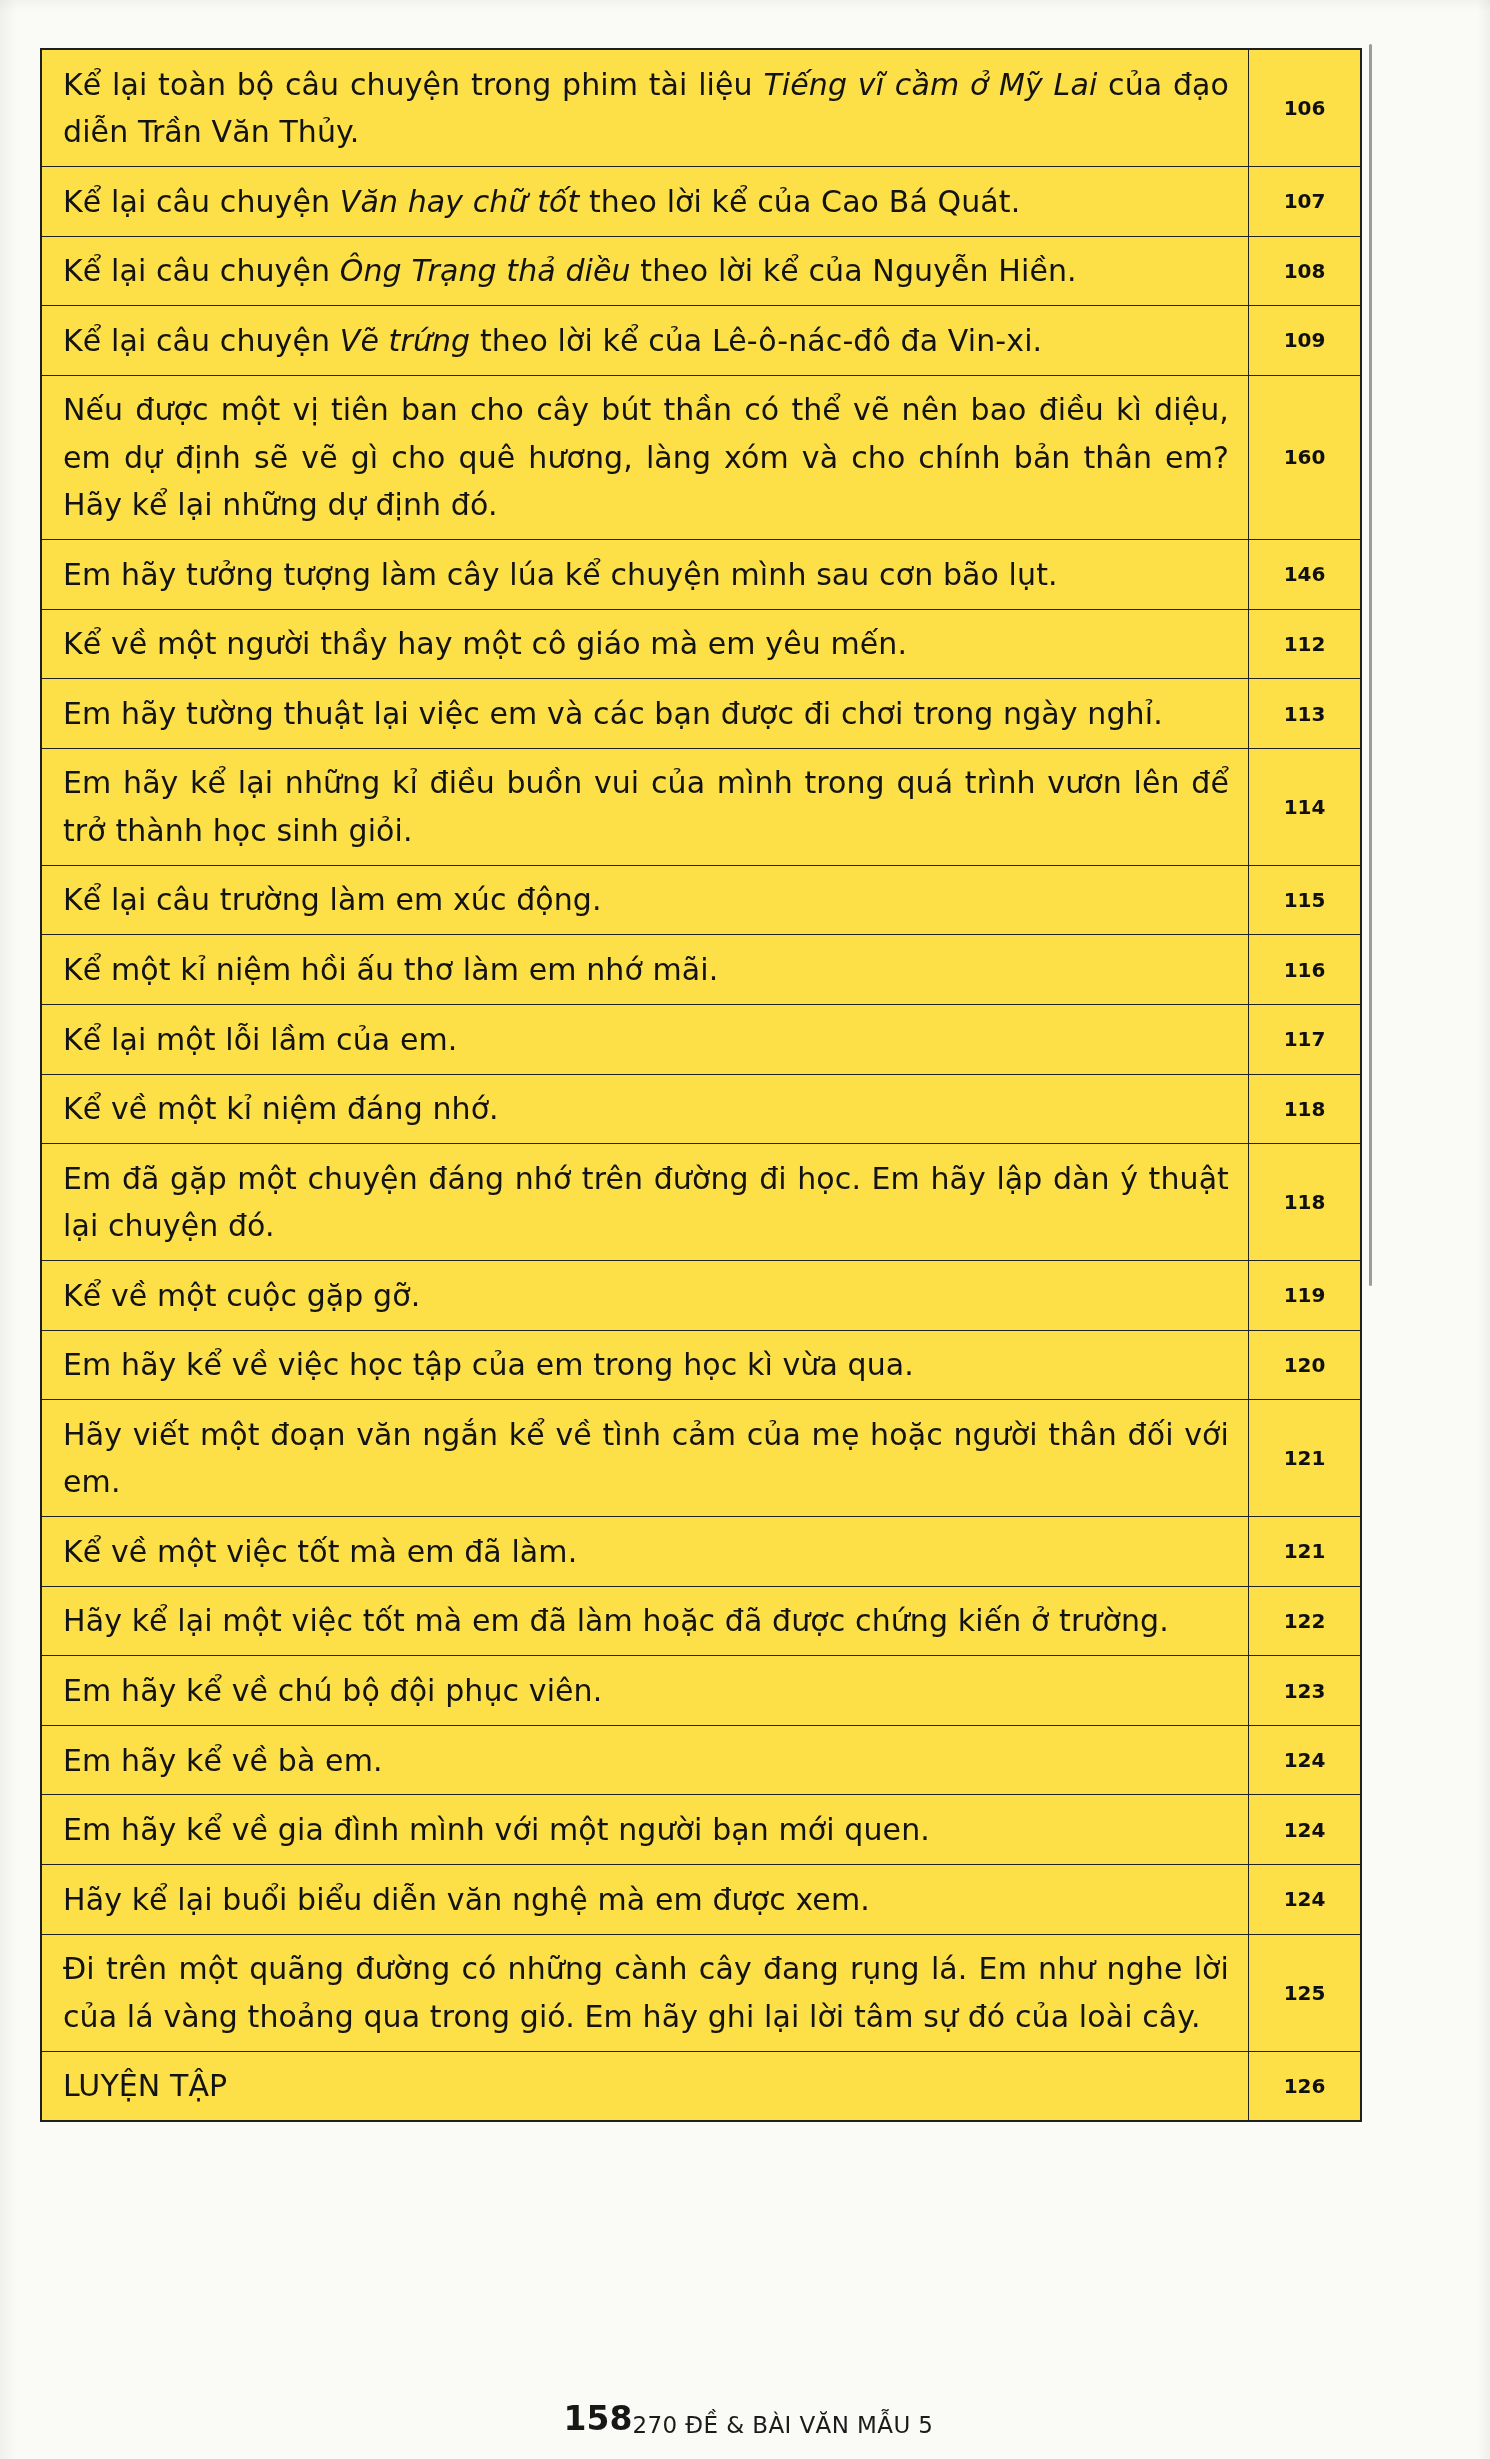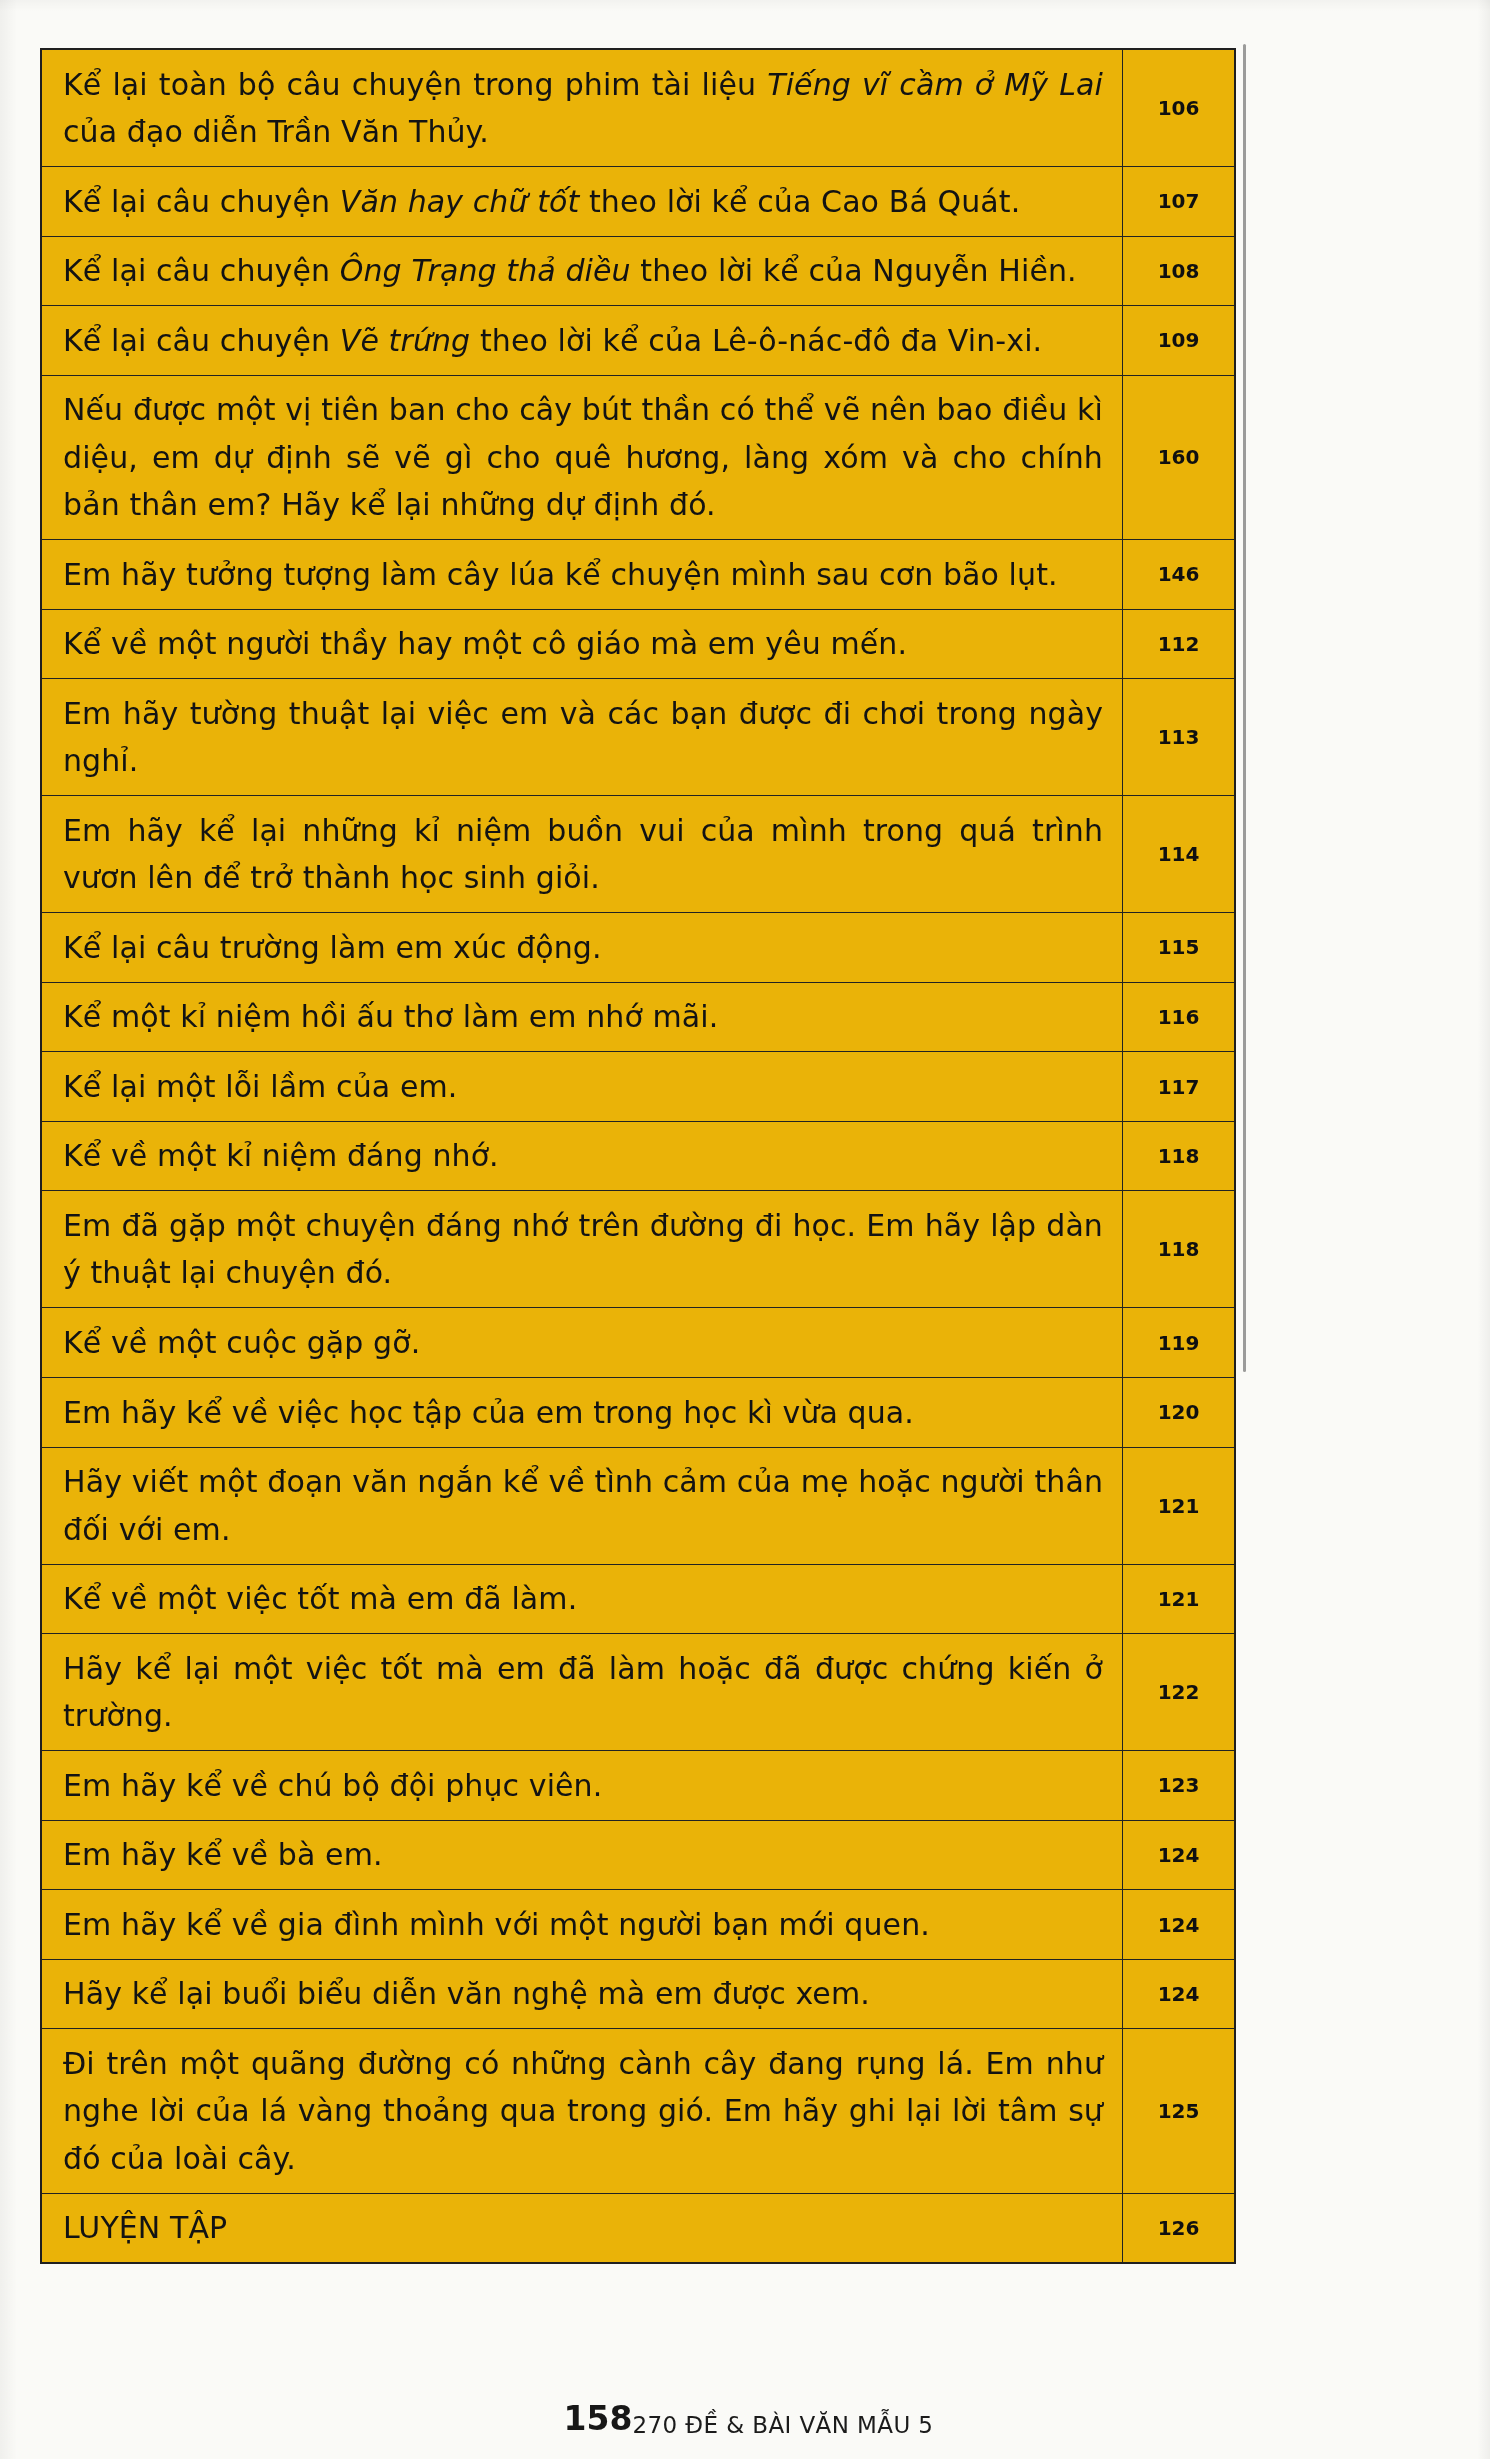--- a/index.html
+++ b/index.html
@@ -22,23 +22,23 @@
     background:
       linear-gradient(90deg, rgba(0,0,0,0.045) 0, rgba(0,0,0,0) 17.3px),
       linear-gradient(270deg, rgba(0,0,0,0.05) 0, rgba(0,0,0,0) 13.4px),
       linear-gradient(180deg, rgba(0,0,0,0.03) 0, rgba(0,0,0,0) 11.5px);
     pointer-events: none;
   }
   .toc-table {
     position: absolute;
     left: 40px;
     top: 48px;
-    width: 1196px;
+    width: 1322px;
     border: 2.9px solid #1f1f1f;
-    background: #eab308;
+    background: #fde047;
     box-sizing: border-box;
   }
   
   .toc-table::after {
     content: "";
     position: absolute;
     top: -5.8px;
     right: -11.5px;
     width: 2.9px;
     height: 60%;
@@ -130,21 +130,21 @@
     </div>
     <div class="toc-row">
       <div class="cell-text"><span>Kể về một người thầy hay một cô giáo mà em yêu mến.</span></div>
       <div class="cell-page">112</div>
     </div>
     <div class="toc-row">
       <div class="cell-text"><span>Em hãy tường thuật lại việc em và các bạn được đi chơi trong ngày nghỉ.</span></div>
       <div class="cell-page">113</div>
     </div>
     <div class="toc-row">
-      <div class="cell-text"><span>Em hãy kể lại những kỉ niệm buồn vui của mình trong quá trình vươn lên để trở thành học sinh giỏi.</span></div>
+      <div class="cell-text"><span>Em hãy kể lại những kỉ điều buồn vui của mình trong quá trình vươn lên để trở thành học sinh giỏi.</span></div>
       <div class="cell-page">114</div>
     </div>
     <div class="toc-row">
       <div class="cell-text"><span>Kể lại câu trường làm em xúc động.</span></div>
       <div class="cell-page">115</div>
     </div>
     <div class="toc-row">
       <div class="cell-text"><span>Kể một kỉ niệm hồi ấu thơ làm em nhớ mãi.</span></div>
       <div class="cell-page">116</div>
     </div>

